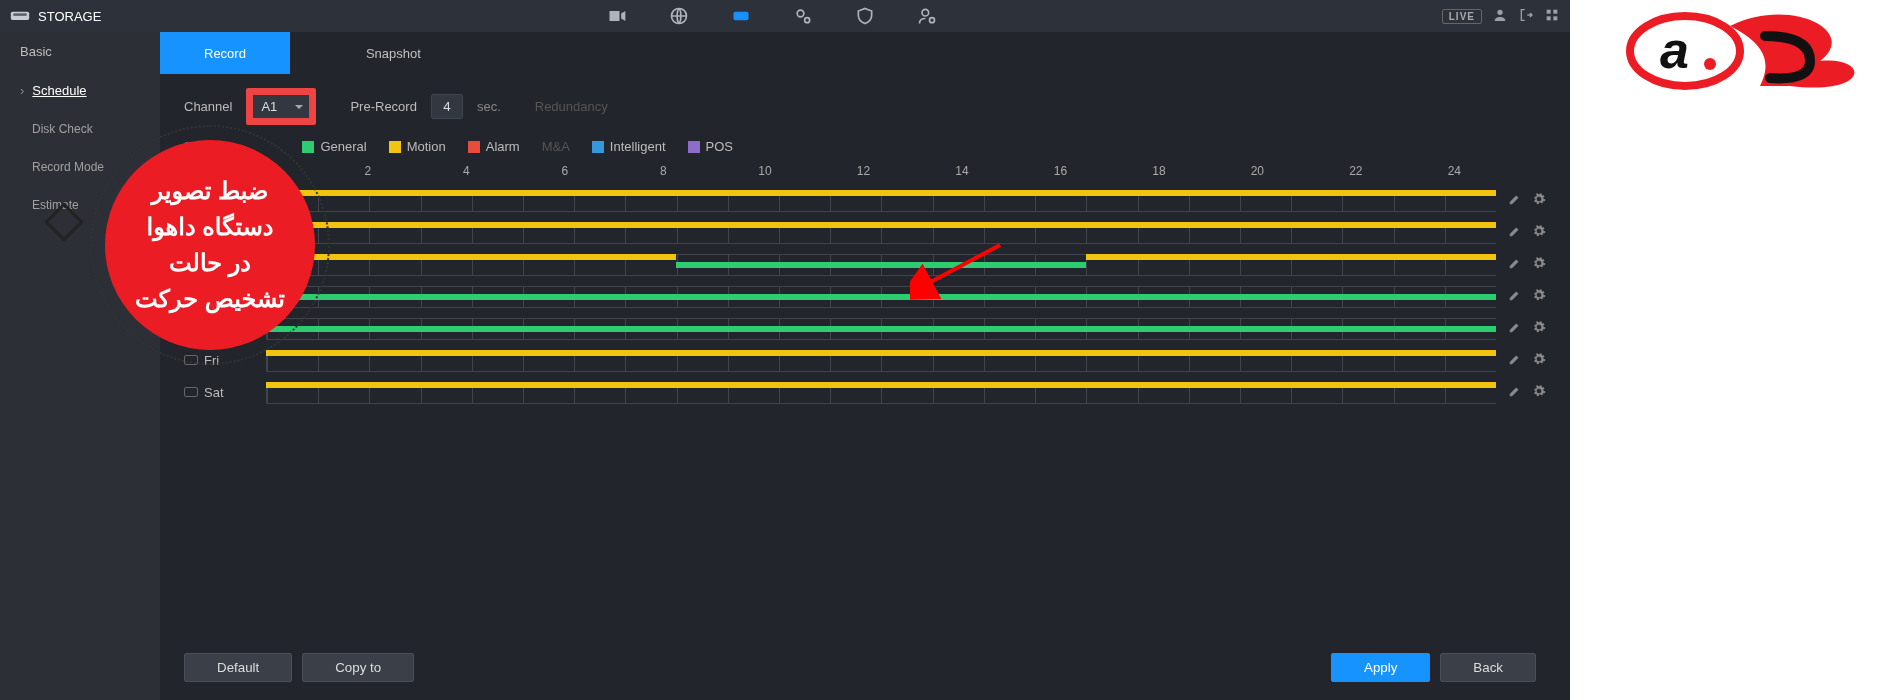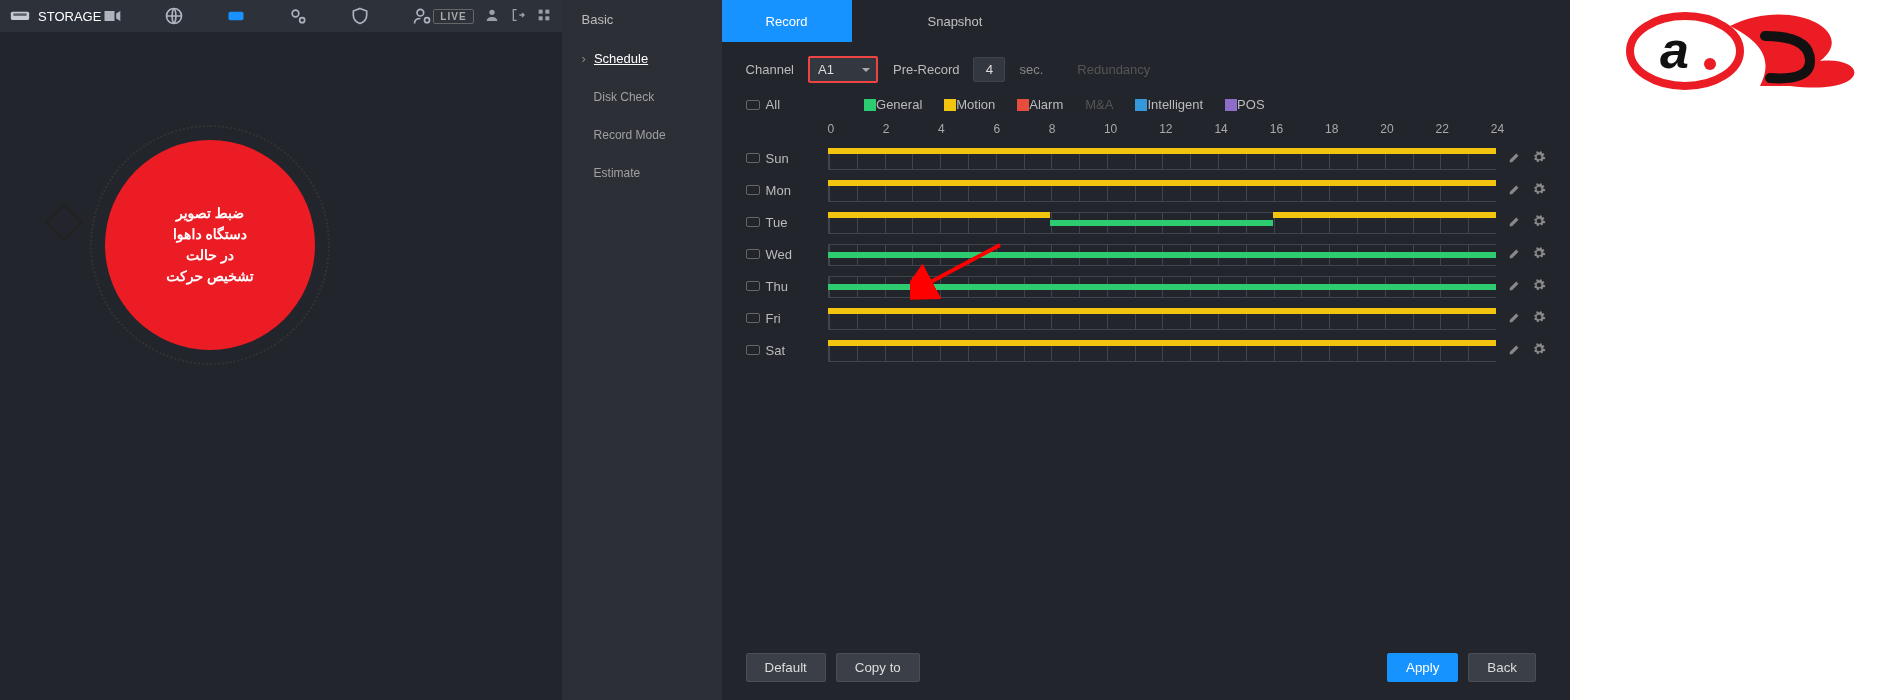--- a/index.html
+++ b/index.html
@@ -12,21 +12,21 @@
   height: 700px;
   position: relative;
   overflow: hidden;
 }
 .app {
   width: 1570px;
   height: 700px;
   background: #22252b;
   position: relative;
   display: flex;
-  flex-direction: row;
+  flex-direction: column;
 }
 .topbar {
   height: 32px;
   background: #2d3139;
   display: flex;
   align-items: center;
   justify-content: space-between;
   padding: 0 10px;
 }
 .topbar-left { display: flex; align-items: center; gap: 8px; color: #fff; }
@@ -47,29 +47,29 @@
 .sidebar .side-item.expandable::before { content: "›"; display: inline-block; margin-right: 8px; color: #888; }
 .sidebar .side-item.active { color: #fff; text-decoration: underline; }
 
 .main { flex: 1; display: flex; flex-direction: column; }
 .tabs { display: flex; height: 42px; background: #22252b; gap: 32px; }
 .tab { padding: 0 44px; display: flex; align-items: center; color: #c0c0c0; cursor: pointer; }
 .tab.active { background: #1793ff; color: #fff; }
 
 .controls { padding: 14px 24px 6px; display: flex; align-items: center; gap: 10px; color: #bbb; }
 .controls .lbl { margin-right: 4px; }
-.select { background: #33373f; border: 2px solid #ef4444; padding: 4px 22px 4px 8px; border-radius: 2px; position: relative; min-width: 70px; color: #ddd; cursor: pointer; }
+.select { background: #33373f; border: 7px solid #ef4444; padding: 4px 22px 4px 8px; border-radius: 2px; position: relative; min-width: 70px; color: #ddd; cursor: pointer; }
 .select::after { content: ""; position: absolute; right: 6px; top: 50%; border: 4px solid transparent; border-top-color: #aaa; transform: translateY(-2px); }
 .num-input { background: #33373f; border: 1px solid #40444c; color: #ddd; padding: 4px 6px; width: 32px; text-align: center; border-radius: 2px; }
 .sec { color: #888; margin-left: 4px; }
 .redund { color: #555; margin-left: 24px; }
 
 .legend { padding: 8px 24px 4px; display: flex; align-items: center; gap: 22px; color: #bbb; }
 .legend .all-chk { display: flex; align-items: center; gap: 6px; }
-.legend .leg { display: flex; align-items: center; }
+.legend .leg { display: flex; align-items: center; gap: 6px; }
 .legend .leg.disabled { color: #555; }
 .swatch { width: 12px; height: 12px; display: inline-block; }
 .sw-general { background: #2ecc71; }
 .sw-motion  { background: #f1c40f; }
 .sw-alarm   { background: #e74c3c; }
 .sw-intel   { background: #3498db; }
 .sw-pos     { background: #8e6dc9; }
 .chk { width: 14px; height: 10px; border: 1px solid #666; border-radius: 2px; display: inline-block; }
 
 .grid-area { padding: 6px 24px 0; }
@@ -83,35 +83,35 @@
 .timeline-track {
   position: absolute; left: 0; right: 0; top: 6px; height: 22px;
   border: 1px solid #40444c; border-right: none;
   background: repeating-linear-gradient(to right, #40444c 0, #40444c 1px, transparent 1px, transparent calc(100%/24));
 }
 .bar { position: absolute; height: 6px; }
 .bar.motion  { background: #f1c40f; }
 .bar.general { background: #2ecc71; }
 
 .footer { margin-top: auto; padding: 14px 24px 18px; display: flex; align-items: center; }
-.btn { background: #3b3f47; border: 1px solid #4a4e57; color: #ddd; padding: 6px 18px; border-radius: 2px; cursor: pointer; margin-right: 10px; }
+.btn { background: #3b3f47; border: 1px solid #4a4e57; color: #ddd; padding: 6px 32px; border-radius: 2px; cursor: pointer; margin-right: 10px; }
 .btn.primary { background: #1793ff; border-color: #1793ff; color: #fff; }
 .footer-right { margin-left: auto; display: flex; }
 
 .arrow-annot { position: absolute; left: 910px; top: 240px; width: 100px; height: 60px; pointer-events: none; }
 
 .overlay-badge {
   position: absolute;
   left: 105px; top: 140px;
   width: 210px; height: 210px;
   border-radius: 50%;
   background: #ec1c24;
   color: #fff;
   display: flex; flex-direction: column; align-items: center; justify-content: center;
-  font-size: 14px; font-weight: 700; text-align: center;
+  font-size: 24px; font-weight: 700; text-align: center;
   line-height: 1.5;
   direction: rtl;
 }
 .overlay-ring {
   position: absolute;
   width: 240px; height: 240px;
   border: 2px dotted #333;
   border-radius: 50%;
 }
 .overlay-diamond {
@@ -206,21 +206,21 @@
 
     <div class="main">
       <div class="tabs">
         <div class="tab active">Record</div>
         <div class="tab">Snapshot</div>
       </div>
 
       <div class="controls">
         <span class="lbl">Channel</span>
         <div class="select">A1</div>
-        <span class="lbl" style="margin-left:5px">Pre-Record</span>
+        <span class="lbl" style="margin-left:24px">Pre-Record</span>
         <input class="num-input" value="4" style="">
         <span class="sec">sec.</span>
         <span class="redund">Redundancy</span>
       </div>
 
       <div class="legend">
         <div class="all-chk">
           <span class="chk"></span>
           <span>All</span>
         </div>

